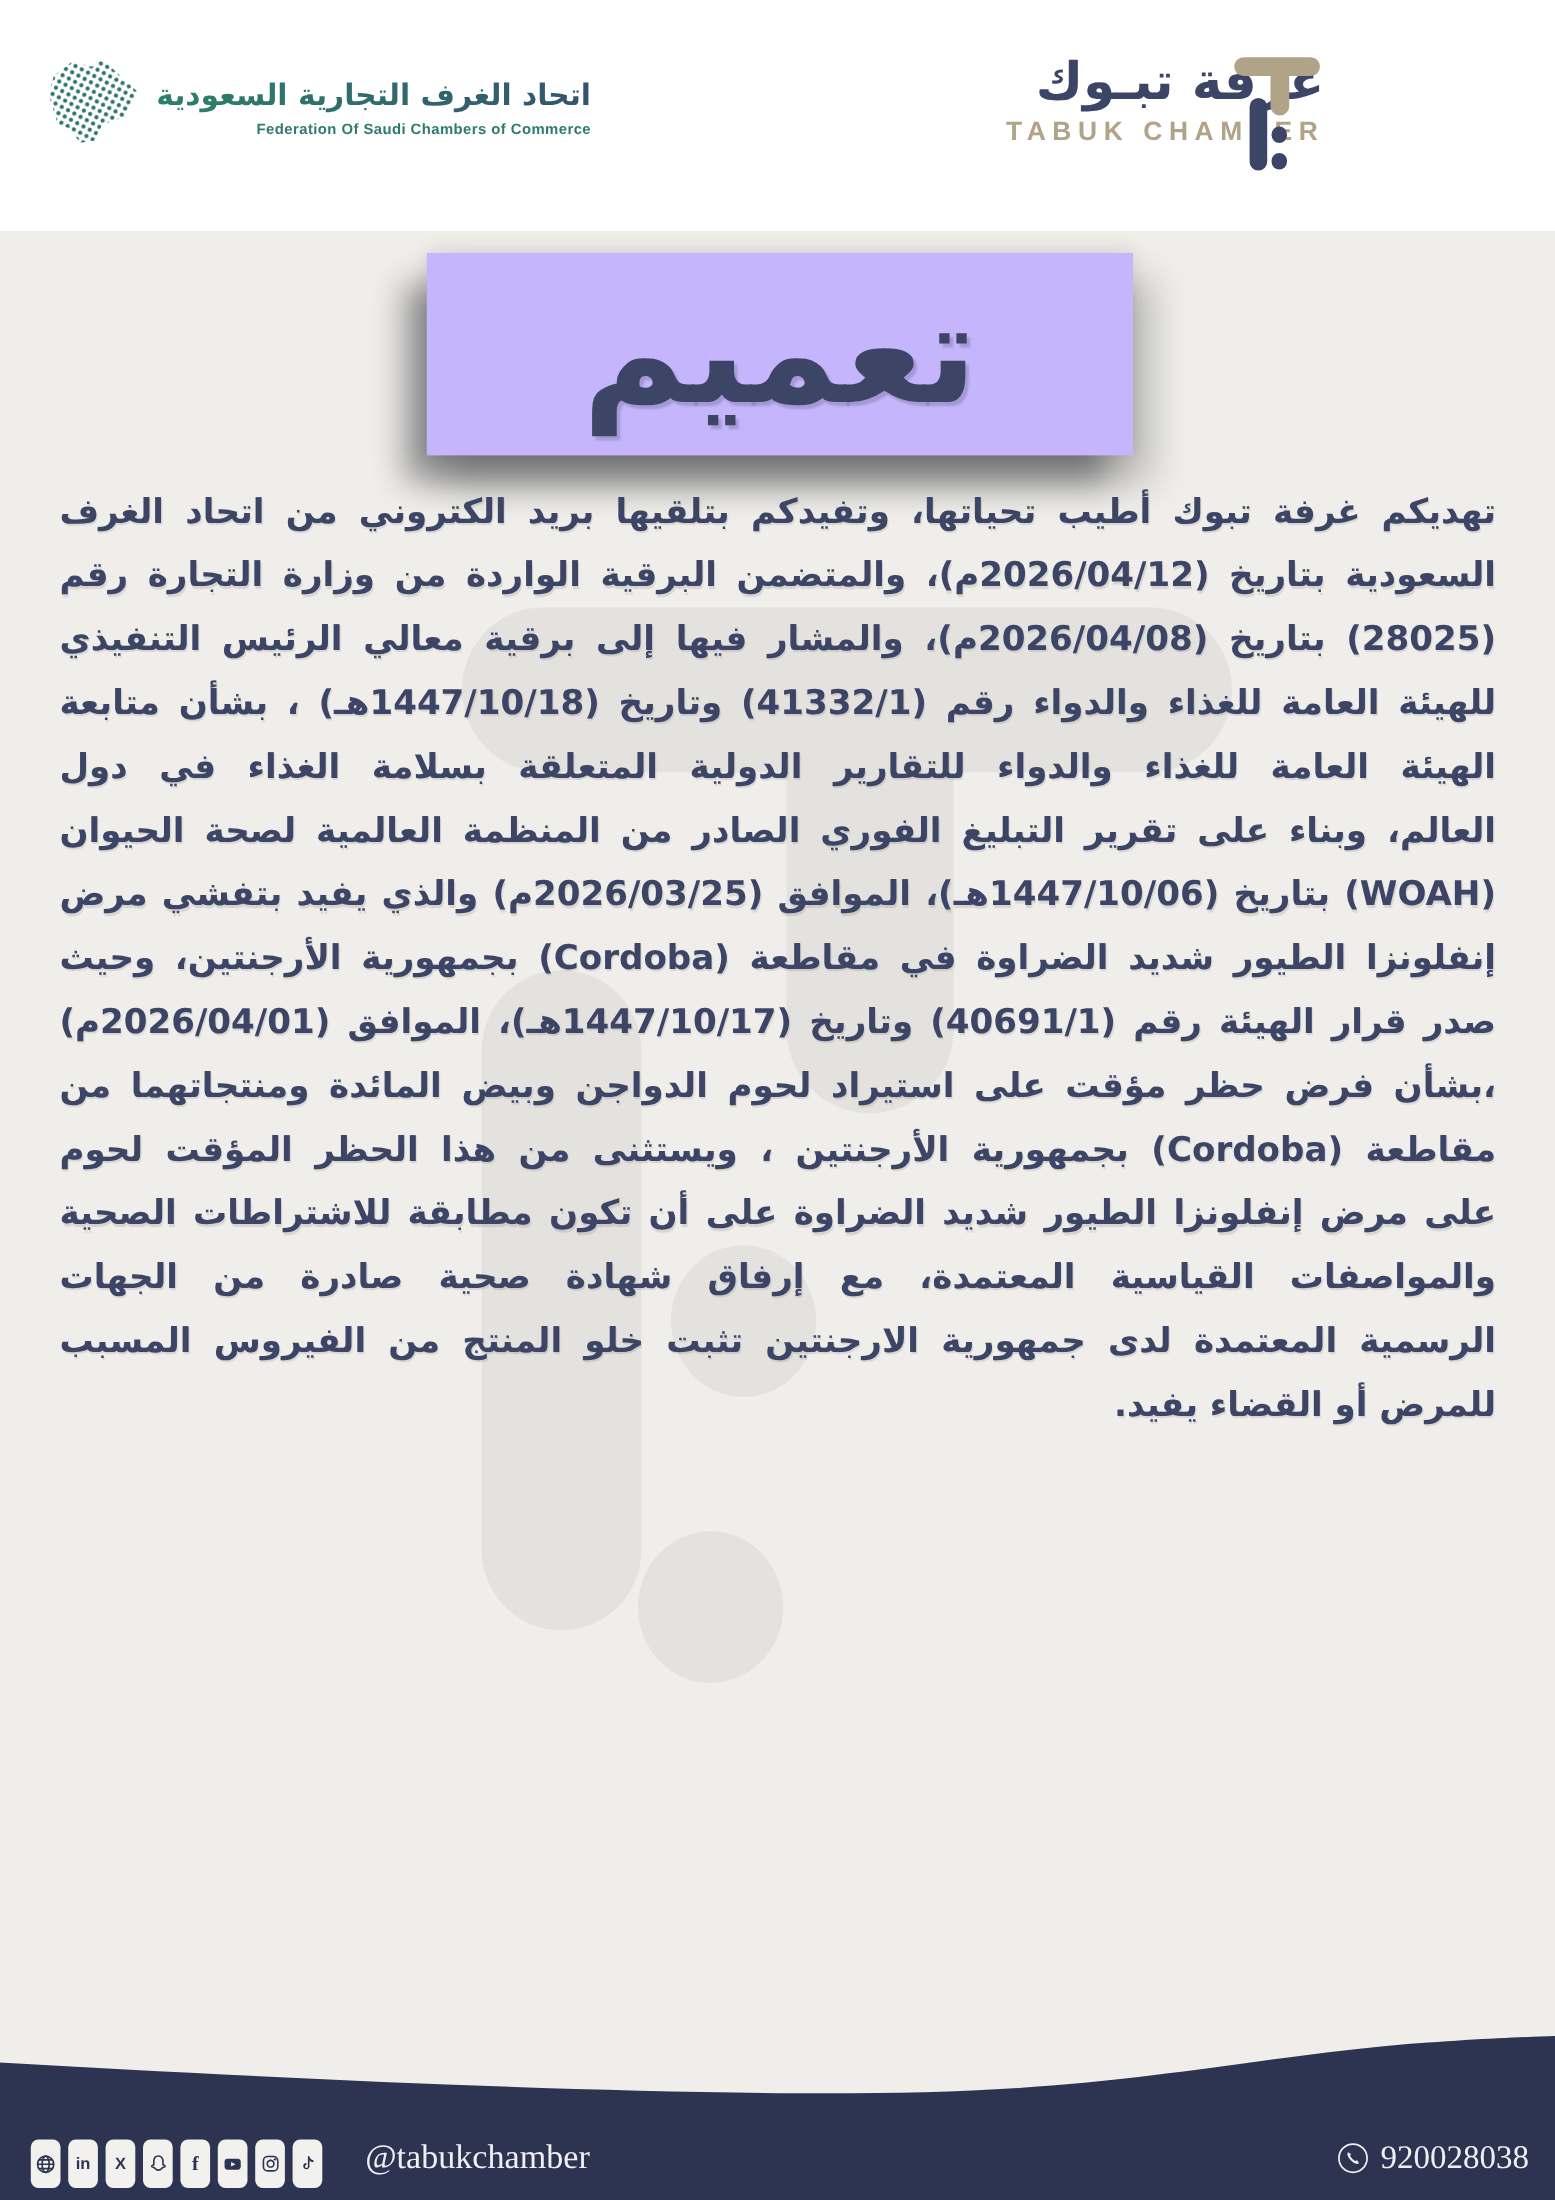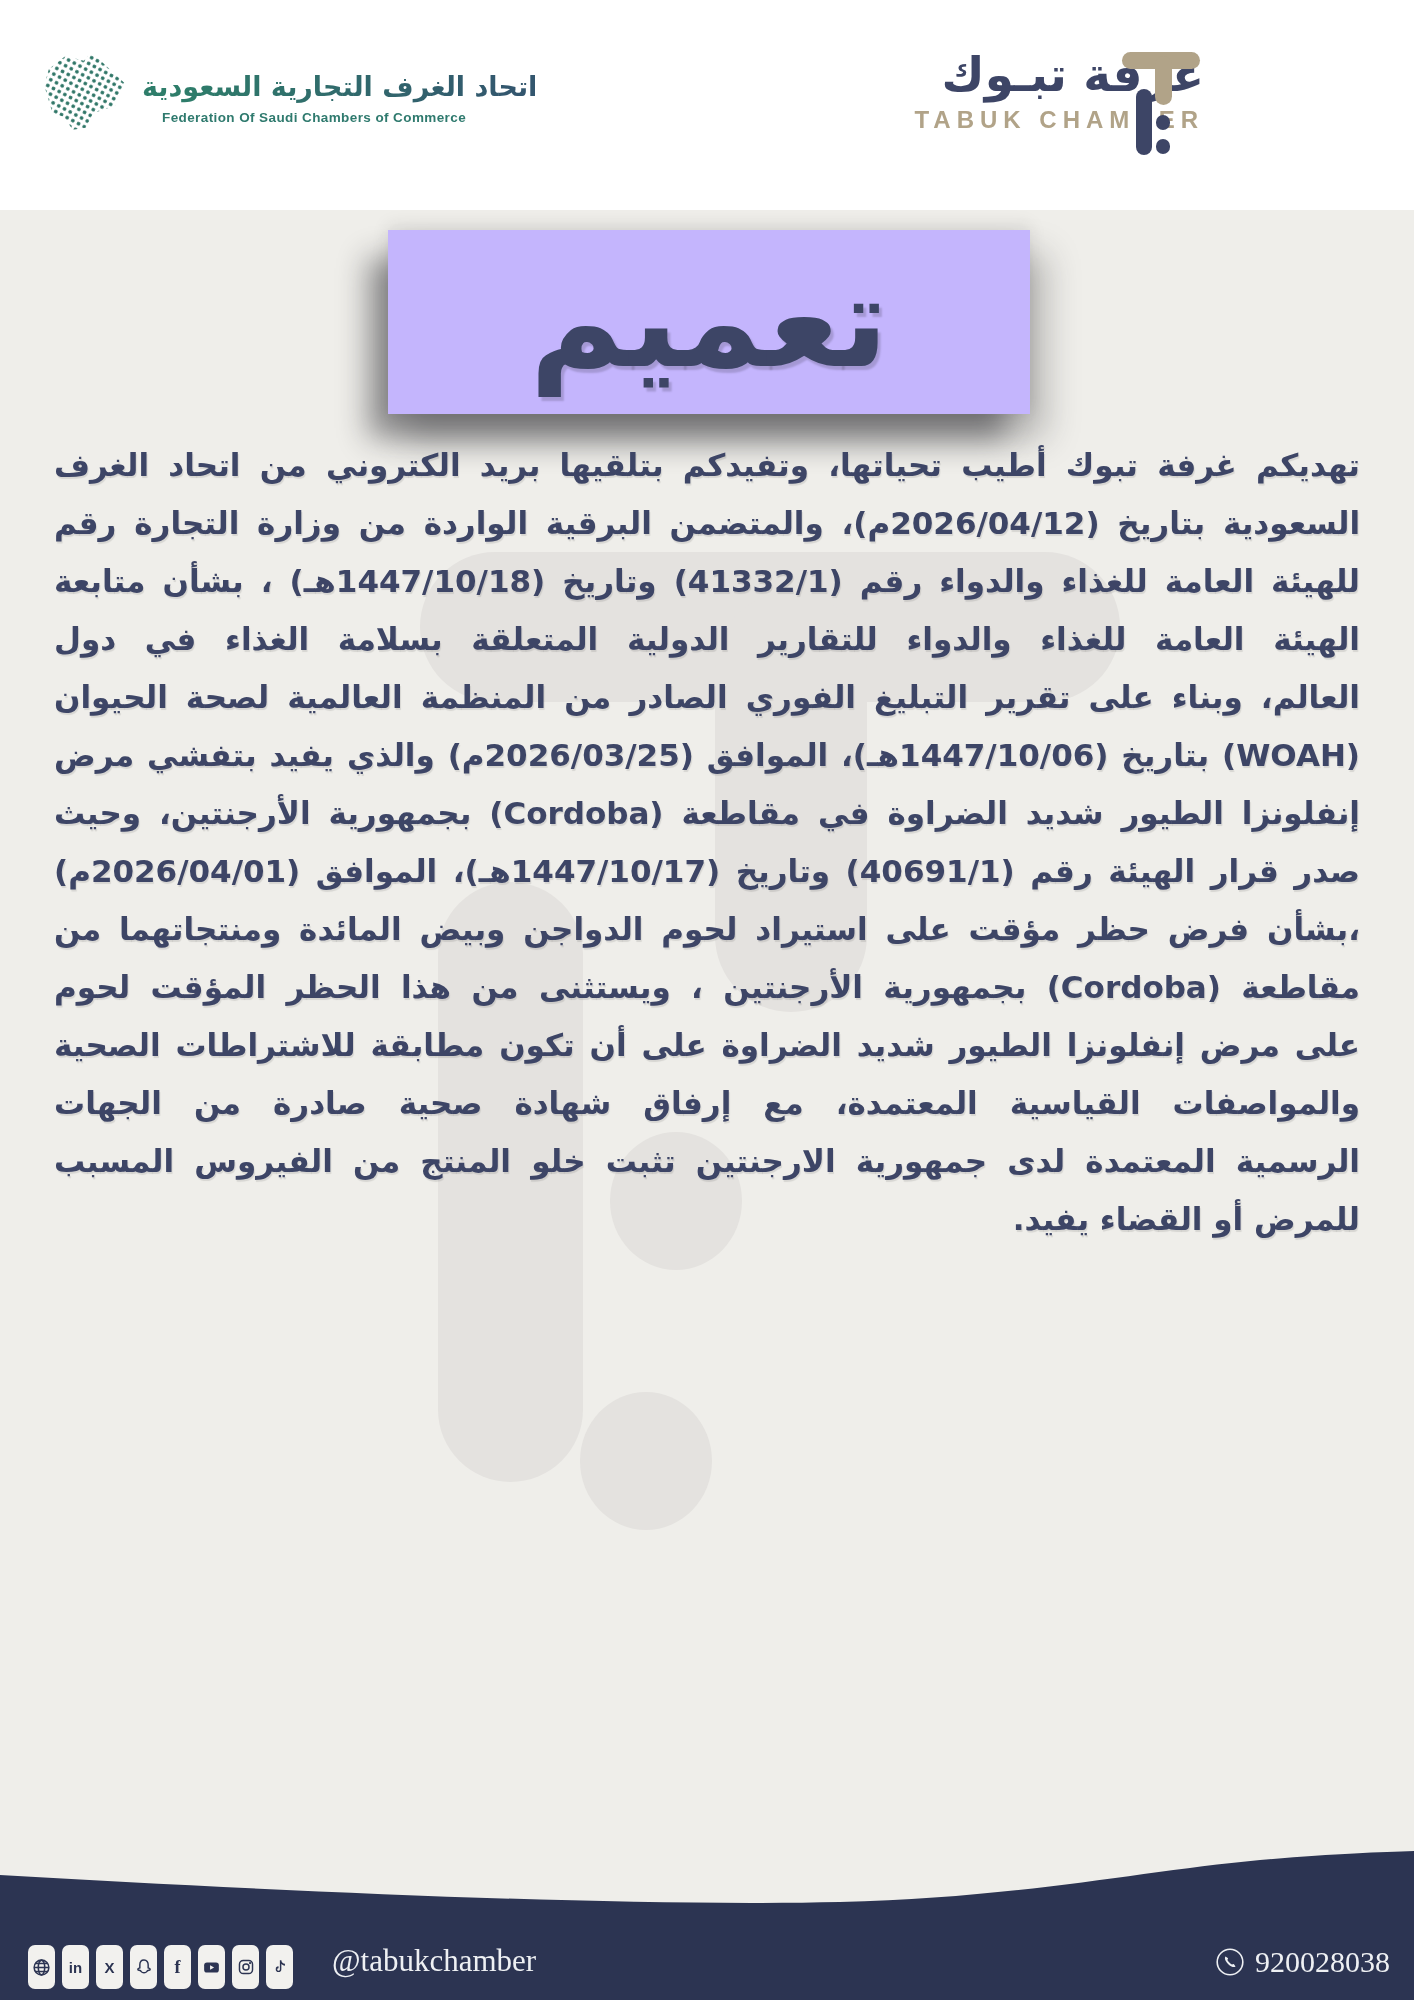--- a/index.html
+++ b/index.html
@@ -5,21 +5,21 @@
   html,body{margin:0;padding:0;}
   body{
     width:1414px;height:2000px;position:relative;overflow:hidden;
     background:#efeeea;
     font-family:"DejaVu Sans",sans-serif;
   }
   
   .header{position:absolute;top:0;left:0;width:1414px;height:210px;background:#ffffff;}
   
   .fsc{position:absolute;top:42px;left:36px;display:flex;align-items:center;gap:14px;height:110px;}
-  .fsc-text{display:flex;flex-direction:column;align-items:flex-start;text-align:left;direction:ltr;}
+  .fsc-text{display:flex;flex-direction:column;align-items:flex-end;text-align:left;direction:ltr;}
   .fsc-ar{
     font-size:27px;font-weight:bold;direction:rtl;
     background:linear-gradient(90deg,#2e7d6a 10%,#33566e 95%);
     -webkit-background-clip:text;background-clip:text;color:transparent;
     line-height:1.3;
   }
   .fsc-en{font-family:"Liberation Sans",sans-serif;font-size:13.5px;font-weight:bold;color:#2f7a6e;margin-top:6px;letter-spacing:.4px;padding-left:20px;}
   .fsc-map{width:92px;height:105px;}
   
   .tabuk{position:absolute;top:48px;right:210px;text-align:right;}
@@ -121,20 +121,21 @@
     <i class="wm-d2"></i>
 </div>
 
 <div class="title-box">
   <h1>تعميم</h1>
 </div>
 
 <div class="doc-body">
   <div class="doc-line">تهديكم غرفة تبوك أطيب تحياتها، وتفيدكم بتلقيها بريد الكتروني من اتحاد الغرف</div>
   <div class="doc-line">السعودية بتاريخ (2026/04/12م)، والمتضمن البرقية الواردة من وزارة التجارة رقم</div>
+  <div class="doc-line">(28025) بتاريخ (2026/04/08م)، والمشار فيها إلى برقية معالي الرئيس التنفيذي</div>
   <div class="doc-line">للهيئة العامة للغذاء والدواء رقم (41332/1) وتاريخ (1447/10/18هـ) ، بشأن متابعة</div>
   <div class="doc-line">الهيئة العامة للغذاء والدواء للتقارير الدولية المتعلقة بسلامة الغذاء في دول</div>
   <div class="doc-line">العالم، وبناء على تقرير التبليغ الفوري الصادر من المنظمة العالمية لصحة الحيوان</div>
   <div class="doc-line">(WOAH) بتاريخ (1447/10/06هـ)، الموافق (2026/03/25م) والذي يفيد بتفشي مرض</div>
   <div class="doc-line">إنفلونزا الطيور شديد الضراوة في مقاطعة (Cordoba) بجمهورية الأرجنتين، وحيث</div>
   <div class="doc-line">صدر قرار الهيئة رقم (40691/1) وتاريخ (1447/10/17هـ)، الموافق (2026/04/01م)</div>
   <div class="doc-line">،بشأن فرض حظر مؤقت على استيراد لحوم الدواجن وبيض المائدة ومنتجاتهما من</div>
   <div class="doc-line">مقاطعة (Cordoba) بجمهورية الأرجنتين ، ويستثنى من هذا الحظر المؤقت لحوم</div>
   <div class="doc-line">على مرض إنفلونزا الطيور شديد الضراوة على أن تكون مطابقة للاشتراطات الصحية</div>
   <div class="doc-line">والمواصفات القياسية المعتمدة، مع إرفاق شهادة صحية صادرة من الجهات</div>

